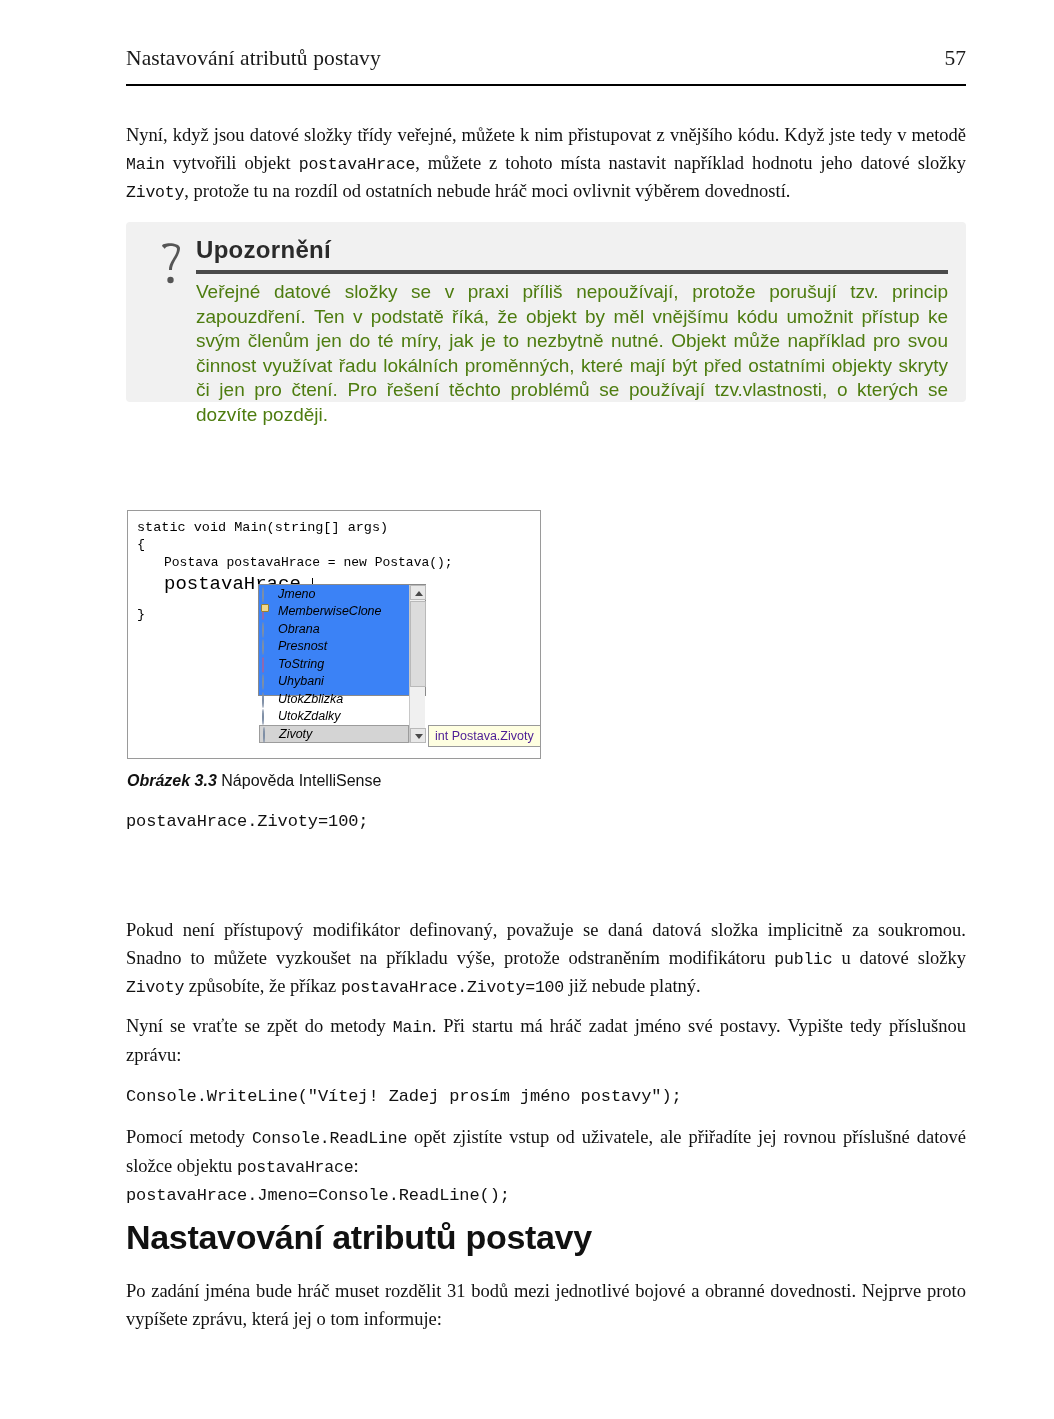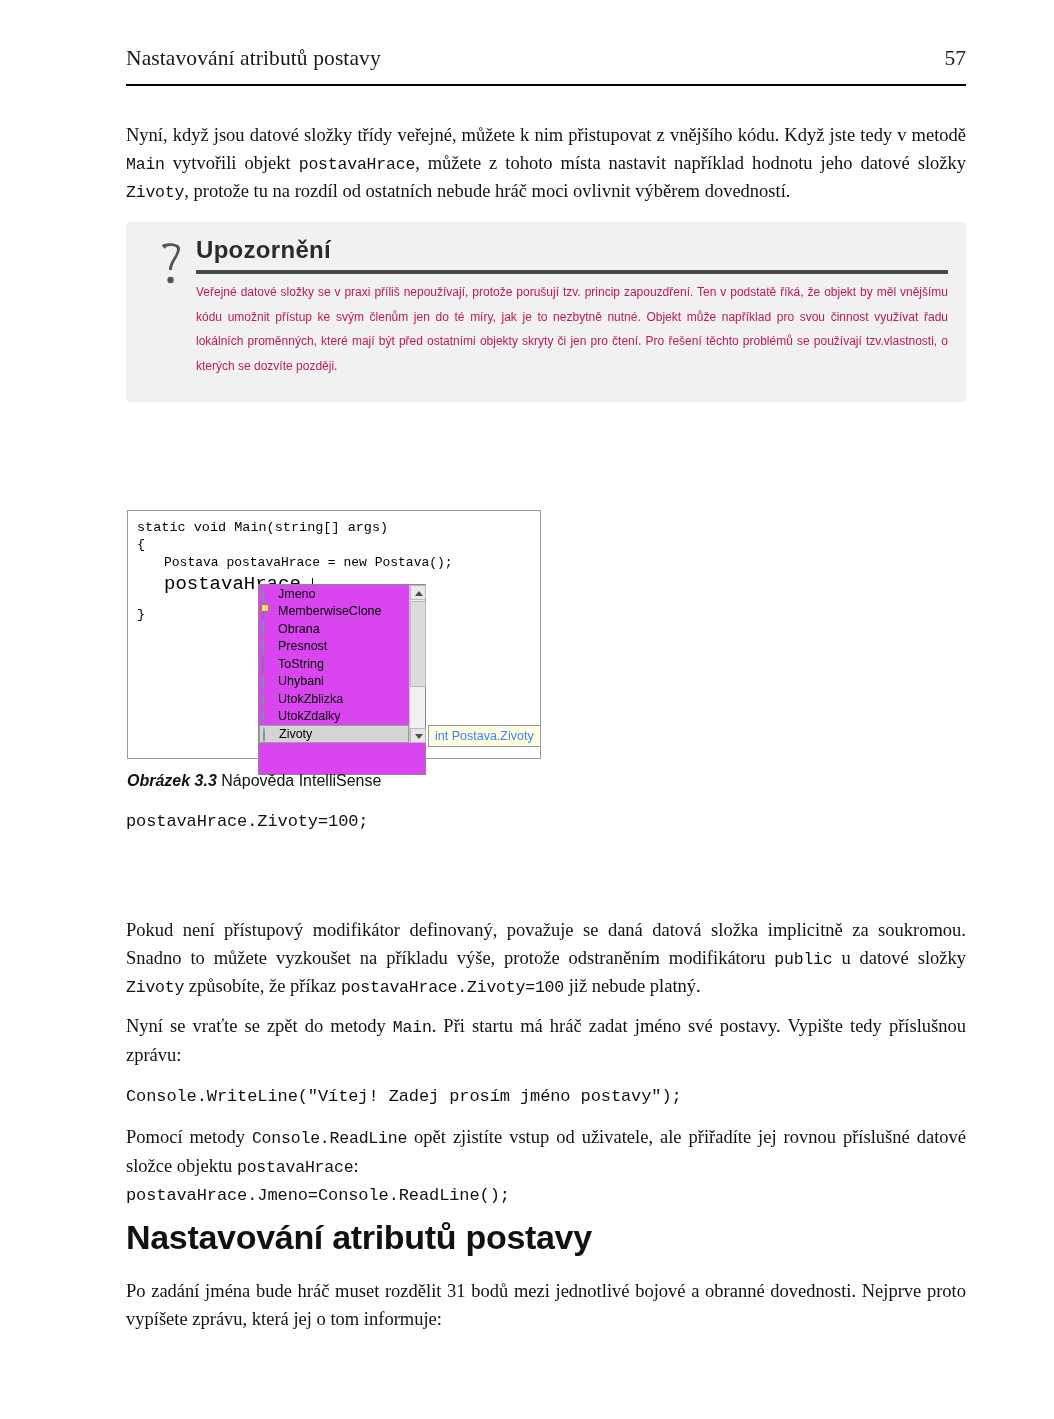--- a/index.html
+++ b/index.html
@@ -110,23 +110,23 @@
     width: 752px;
     height: 4px;
     background: #4a4a4a;
   }
   .notice-body {
     position: absolute;
     left: 70px;
     top: 58px;
     width: 752px;
     font-family: "Liberation Sans", sans-serif;
-    font-size: 12px;
+    font-size: 19px;
     line-height: 24.5px;
-    color: #be185d;
+    color: #4d7c0f;
     text-align: justify;
   }
   
   .figure {
     position: absolute;
     left: 127px;
     top: 510px;
     width: 412px;
     height: 247px;
     background: #ffffff;
@@ -182,24 +182,25 @@
     font-family: "Liberation Mono", monospace;
     font-size: 13.5px;
     color: #000;
   }
   
   .intelli {
     position: absolute;
     left: 130px;
     top: 73px;
     width: 168px;
-    height: 191px;
-    background: #d946ef;
+    height: 112px;
+    background: #3b82f6;
     border: 1px solid #8a8a8a;
     box-sizing: border-box;
+    font-style: italic;
   }
   .intelli-list {
     position: absolute;
     left: 0; top: 0;
     width: 150px;
     height: 158px;
   }
   .intelli-item {
     height: 17.5px;
     display: flex;
@@ -287,21 +288,21 @@
   }
   .tooltip {
     position: absolute;
     left: 300px;
     top: 214px;
     padding: 3px 6px;
     background: #ffffe1;
     border: 1px solid #9a9a9a;
     font-family: "Liberation Sans", sans-serif;
     font-size: 12.5px;
-    color: #3b82f6;
+    color: #4c1d95;
     white-space: nowrap;
   }
   .fig-caption {
     position: absolute;
     left: 127px;
     top: 772px;
     font-family: "Liberation Sans", sans-serif;
     font-size: 16px;
     color: #111;
   }

